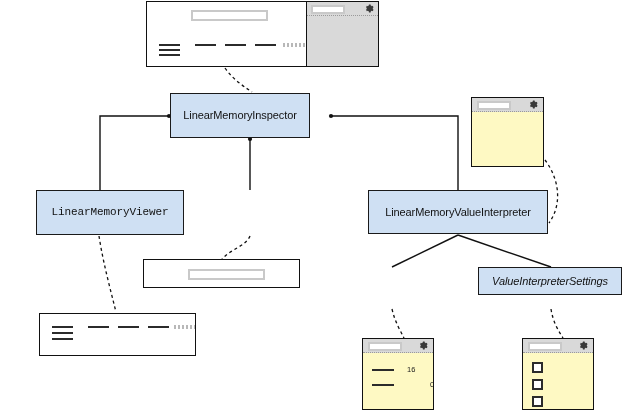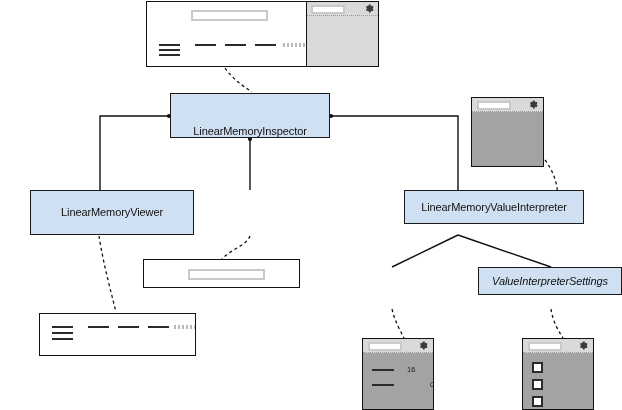--- a/index.html
+++ b/index.html
@@ -39,21 +39,21 @@
   }
   
   .mock {
     position: absolute;
     box-sizing: border-box;
     border: 1px solid #111111;
     background: #ffffff;
     overflow: hidden;
   }
   .mock-gray {
-    background: #a3a3a3;
+    background: #fef9c3;
   }
   .mock-split {
     display: flex;
   }
   .mock-pane-left {
     position: relative;
     background: #ffffff;
     flex: 0 0 auto;
     box-sizing: border-box;
   }
@@ -225,30 +225,30 @@
           <path d="M8 5.2a2.8 2.8 0 100 5.6 2.8 2.8 0 000-5.6zm0 4.2a1.4 1.4 0 110-2.8 1.4 1.4 0 010 2.8z"></path>
           <path d="M14 8c0-.4 0-.8-.1-1.1l1.3-1-1.5-2.6-1.6.6a5.6 5.6 0 00-1.9-1.1L10 1H7l-.2 1.8c-.7.2-1.3.6-1.9 1.1l-1.6-.6L1.8 5.9l1.3 1A6 6 0 003 8c0 .4 0 .8.1 1.1l-1.3 1 1.5 2.6 1.6-.6c.6.5 1.2.9 1.9 1.1L7 15h3l.2-1.8c.7-.2 1.3-.6 1.9-1.1l1.6.6 1.5-2.6-1.3-1c.1-.3.1-.7.1-1.1z"></path>
         </svg>
       </div>
     </div>
     <div class="cbox" style="left:9px; top:23px;"></div>
     <div class="cbox" style="left:9px; top:40px;"></div>
     <div class="cbox" style="left:9px; top:57px;"></div>
   </div>
 
-  <div class="node" style="left:170px; top:93px; width:160px; height:45px;align-items:flex-end;">
+  <div class="node" style="left:170px; top:93px; width:140px; height:45px;">
     <span>LinearMemoryInspector</span>
   </div>
 
-  <div class="node" style="left:30px; top:190px; width:164px; height:45px;">
+  <div class="node" style="left:36px; top:190px; width:148px; height:45px;font-family:Liberation Mono, monospace;">
     <span>LinearMemoryViewer</span>
   </div>
 
 
-  <div class="node" style="left:368px; top:190px; width:180px; height:34px;margin-left:36px;">
+  <div class="node" style="left:368px; top:190px; width:180px; height:44px;">
     <span>LinearMemoryValueInterpreter</span>
   </div>
 
 
   <div class="node" style="left:478px; top:267px; width:144px; height:28px;font-style:italic;">
     <span>ValueInterpreterSettings</span>
   </div>
 
 </div>
 

